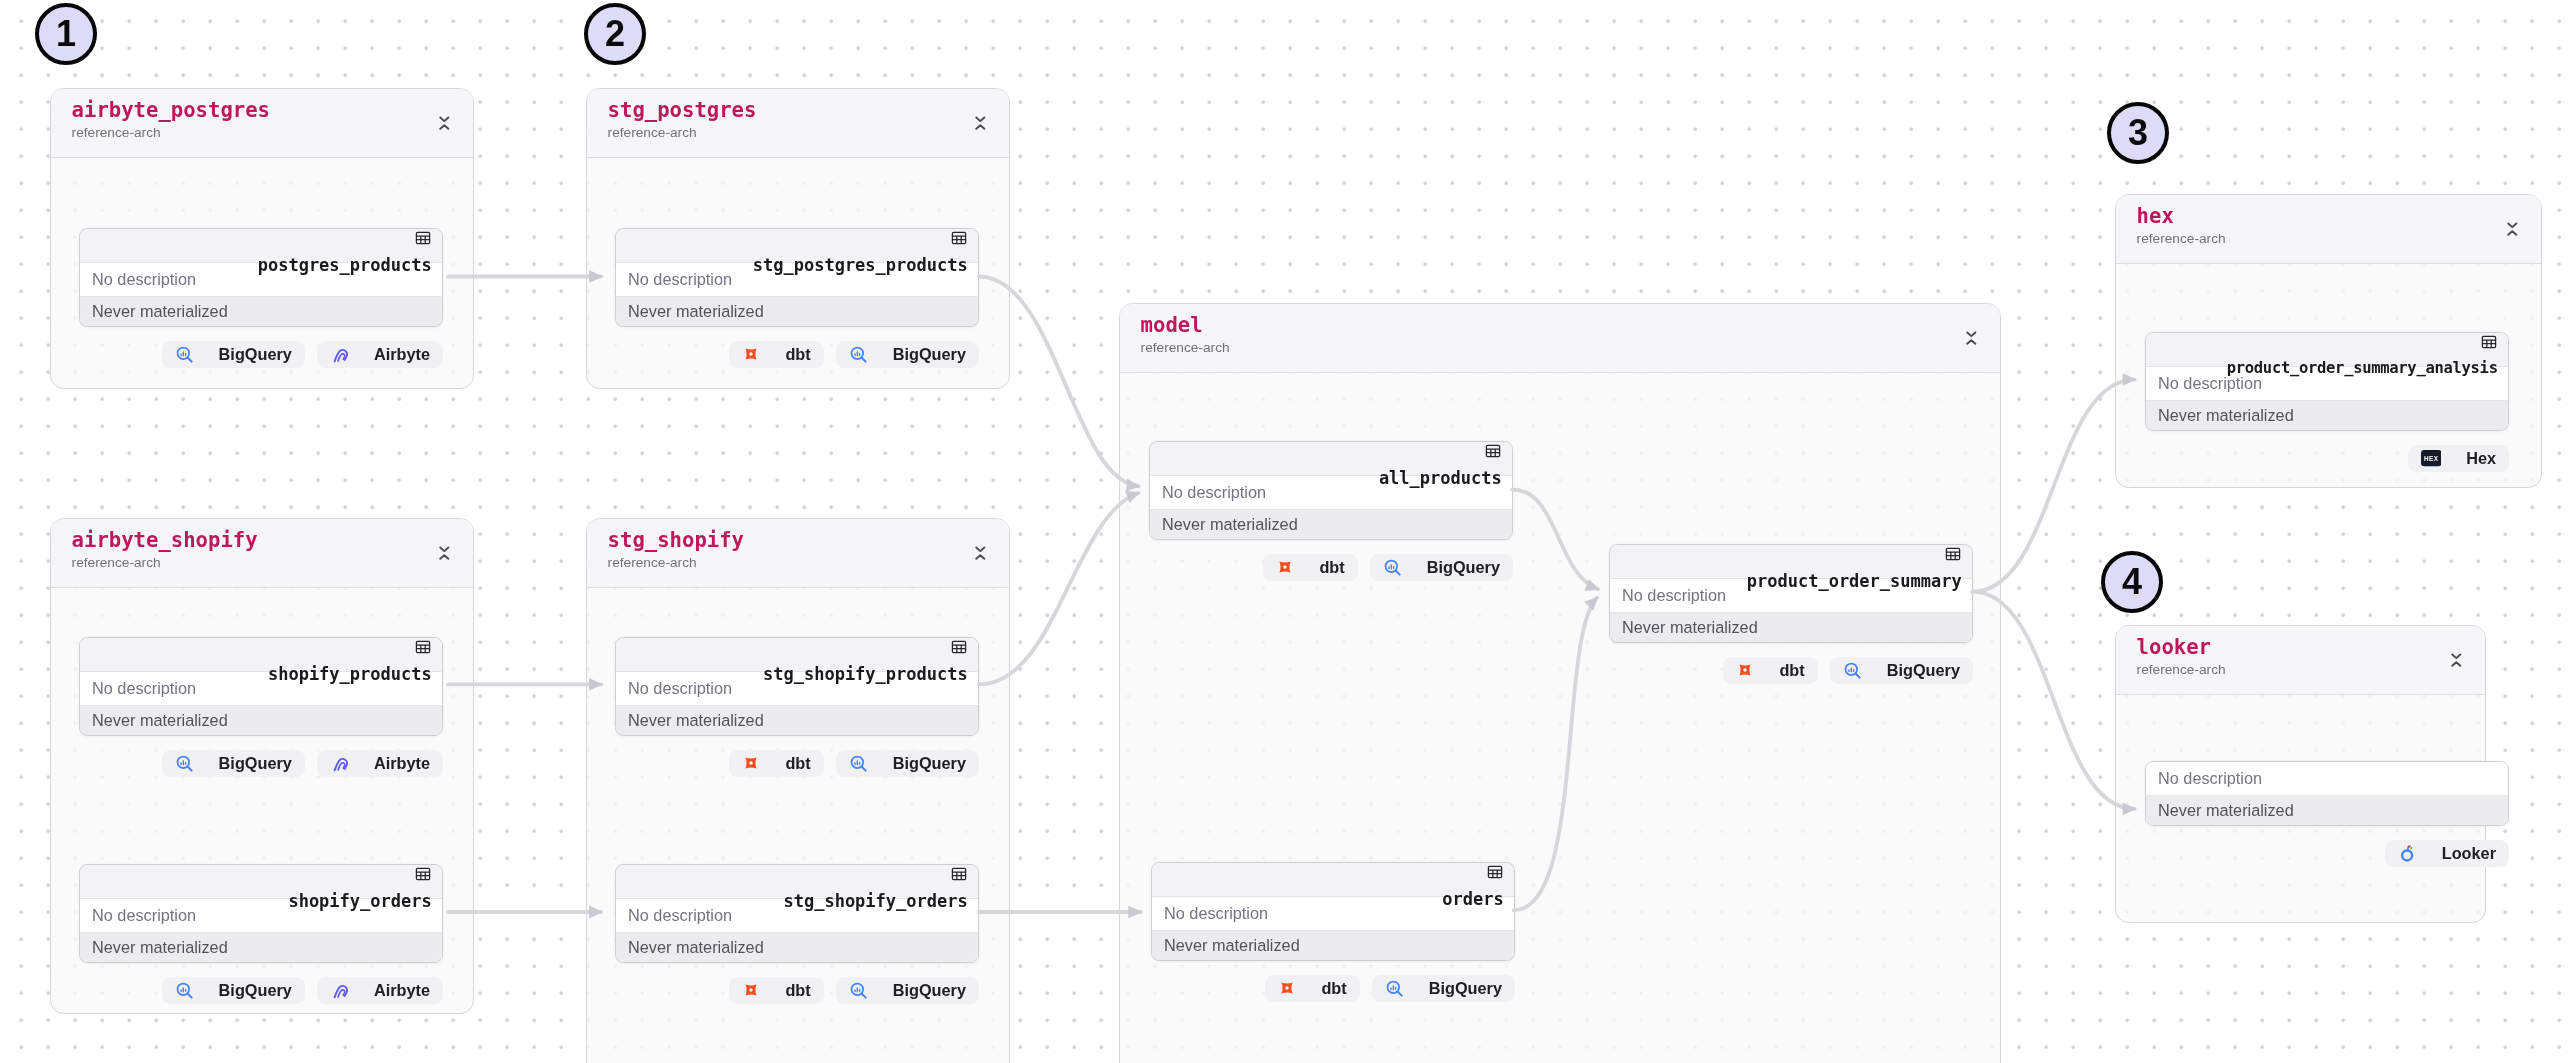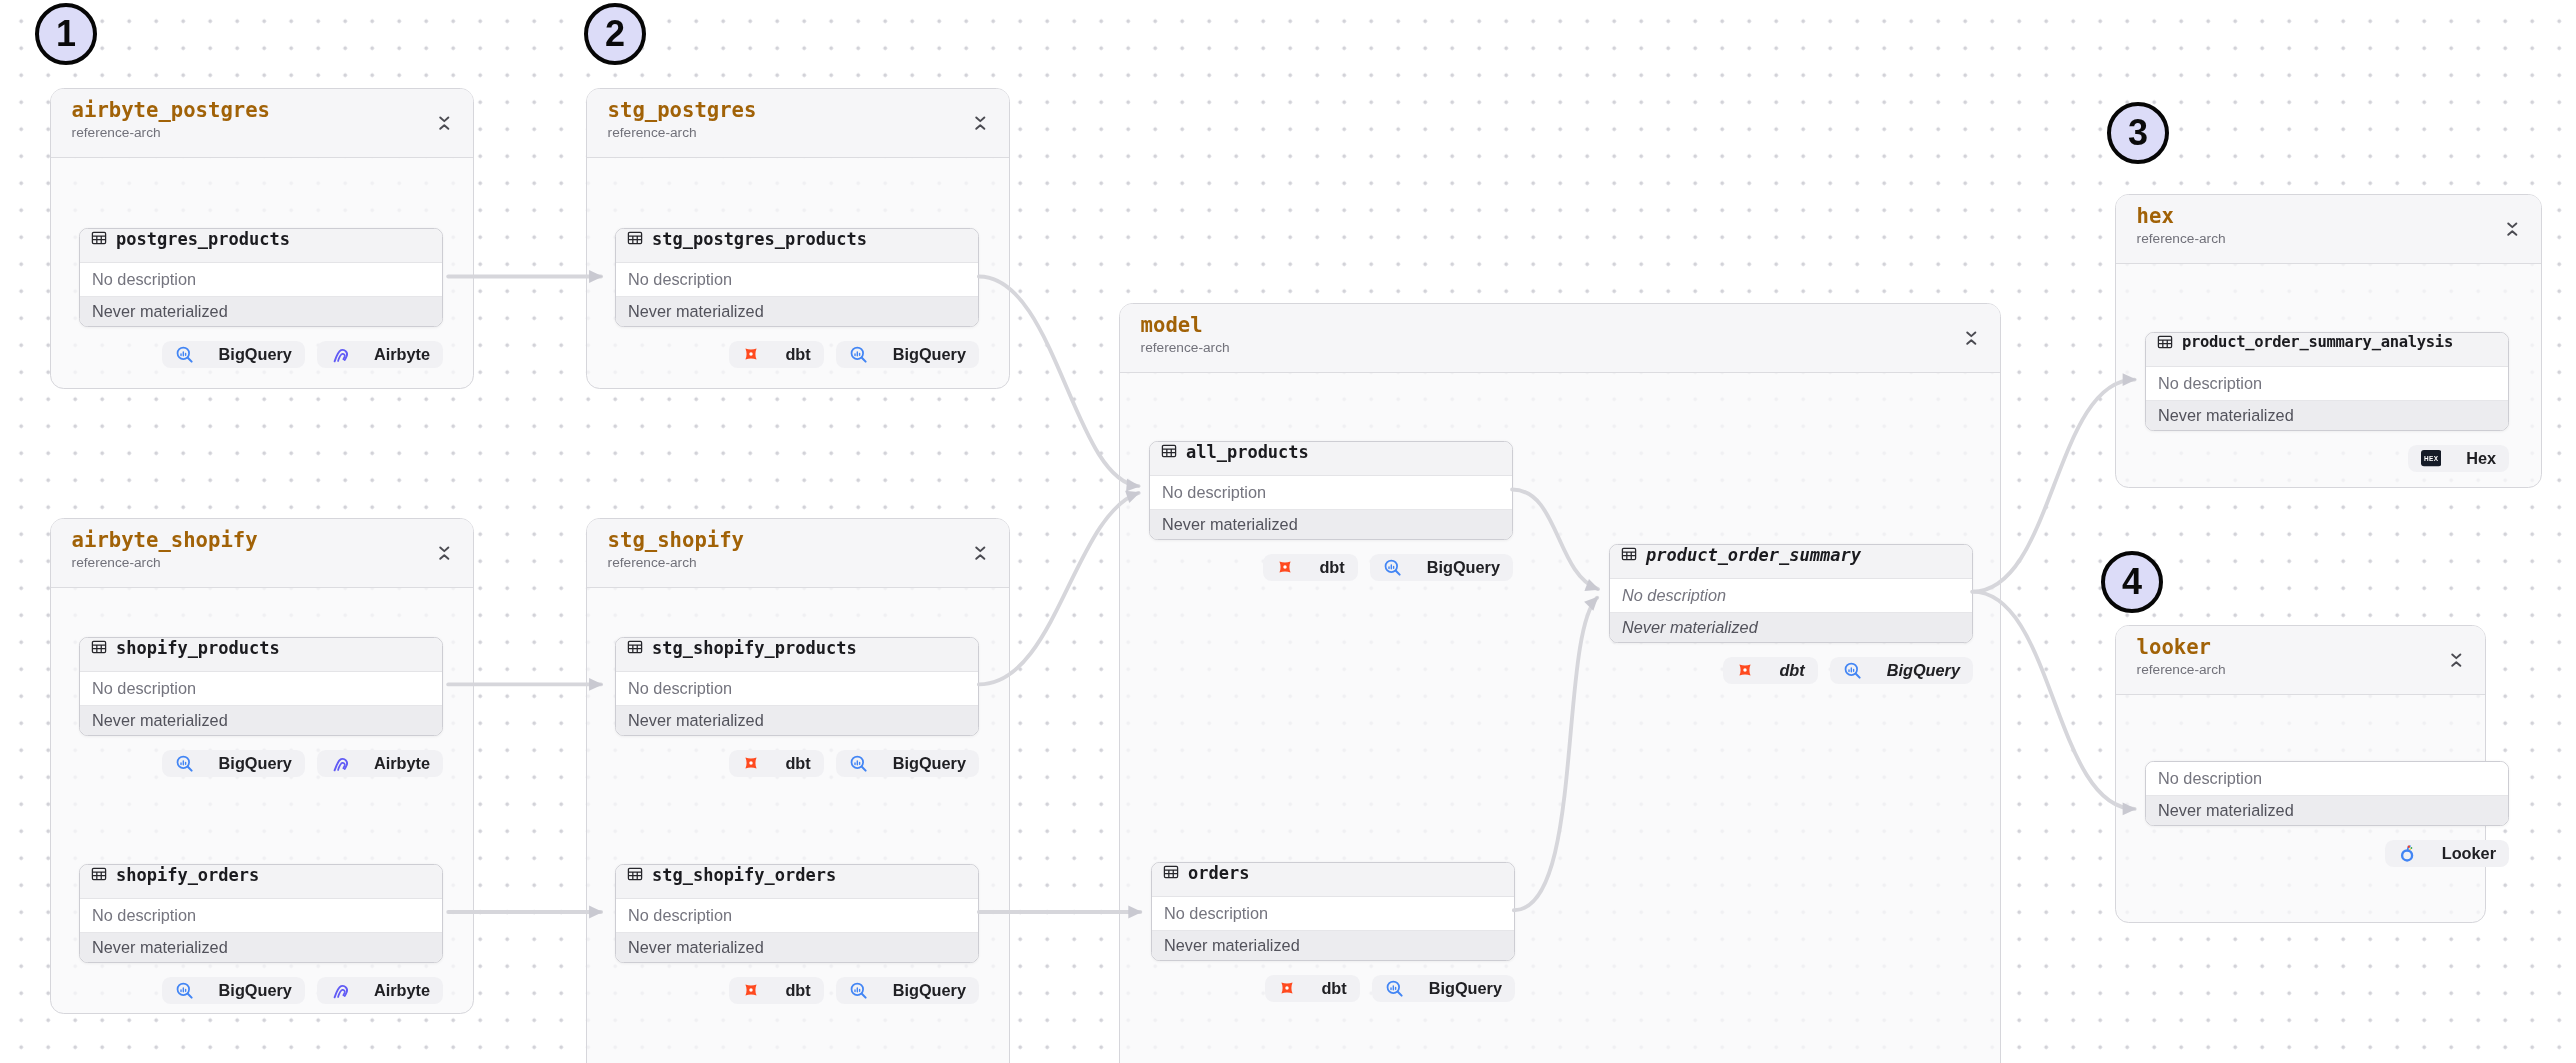--- a/index.html
+++ b/index.html
@@ -15,42 +15,42 @@
     border:1.7px solid #d6d6db;border-radius:13.7px;
     background:rgba(248,248,250,0.78);
   }
   .ghead{
     position:relative;box-sizing:border-box;height:69px;
     background:#f6f6f8;border-bottom:1.7px solid #dcdce0;
     border-radius:12px 12px 0 0;padding:10.3px 20.6px 0 20.6px;
   }
   .gtitle{
     margin:0;font-family:"DejaVu Sans Mono","Liberation Mono",monospace;
-    font-size:20.6px;font-weight:700;color:#a16207;line-height:1.15;letter-spacing:0;
+    font-size:20.6px;font-weight:700;color:#be185d;line-height:1.15;letter-spacing:0;
   }
   .gsub{
     font-family:Liberation Sans, sans-serif;
     font-size:13.7px;color:#71717a;line-height:1.2;margin-top:1.7px;
   }
   .collapse-btn{
     position:absolute;top:20.6px;right:15.5px;width:26px;height:27.5px;
     background:transparent;border:none;padding:3.4px;cursor:pointer;
     display:flex;align-items:center;justify-content:center;
   }
   .asset-wrap{position:absolute;width:364px;}
   .asset{
     box-sizing:border-box;width:100%;
     border:1.7px solid #cdcdd3;border-radius:8.6px;overflow:hidden;
     background:#ffffff;box-shadow:0 0.9px 2.6px rgba(0,0,0,0.05);
   }
   .arow{
-    height:33px;display:flex;align-items:flex-start;gap:7.7px;padding:0 10.3px;
+    height:33px;display:flex;align-items:flex-end;gap:7.7px;padding:0 10.3px;
     background:#f3f3f5;border-bottom:0.9px solid #e4e4e7;
     font-family:"DejaVu Sans Mono","Liberation Mono",monospace;
-    font-size:17px;font-weight:700;color:#1b1b1f;white-space:nowrap;
+    font-size:17px;font-weight:700;color:#1b1b1f;white-space:nowrap;flex-direction:column;
   }
   .arow.long{font-size:15.5px;letter-spacing:-0.3px;}
   .adesc{
     height:33px;display:flex;align-items:center;padding:0 12px;
     background:#ffffff;font-size:16.3px;color:#74747e;
   }
   .amat{
     height:29px;display:flex;align-items:center;padding:0 12px;
     background:#ececef;border-top:0.9px solid #e6e6e9;
     font-size:16.3px;color:#52525b;
@@ -430,21 +430,21 @@
               <svg viewBox="0 0 24 24" width="19" height="19" fill="none">
                 <circle cx="10.5" cy="10.5" r="7.3" stroke="#4285f4" stroke-width="2.2"></circle>
                 <path d="M16.2 16.2 L21 21" stroke="#4285f4" stroke-width="2.6" stroke-linecap="round"></path>
                 <path d="M7.6 11.2 V13.4 M10.5 8.8 V13.6 M13.4 10.6 V12.9" stroke="#4285f4" stroke-width="1.8" stroke-linecap="round"></path>
               </svg>
             </span>
           <span>BigQuery</span>
         </span>
       </div>
     </div>
-    <div class="asset-wrap" style="left:489px;top:240px;font-style:italic;">
+    <div class="asset-wrap" style="left:489px;top:240px;">
       <div class="asset">
         <div class="arow">
           <span class="ticon">
               <svg viewBox="0 0 24 24" width="18" height="18" fill="none" stroke="#26262b" stroke-width="1.7">
                 <rect x="3.2" y="4.6" width="17.6" height="14.8" rx="1.6"></rect>
                 <path d="M3.2 9.4 H20.8 M3.2 14.3 H20.8 M9.1 9.4 V19.4 M15 9.4 V19.4"></path>
               </svg>
             </span>
           <span>product_order_summary</span>
         </div>

